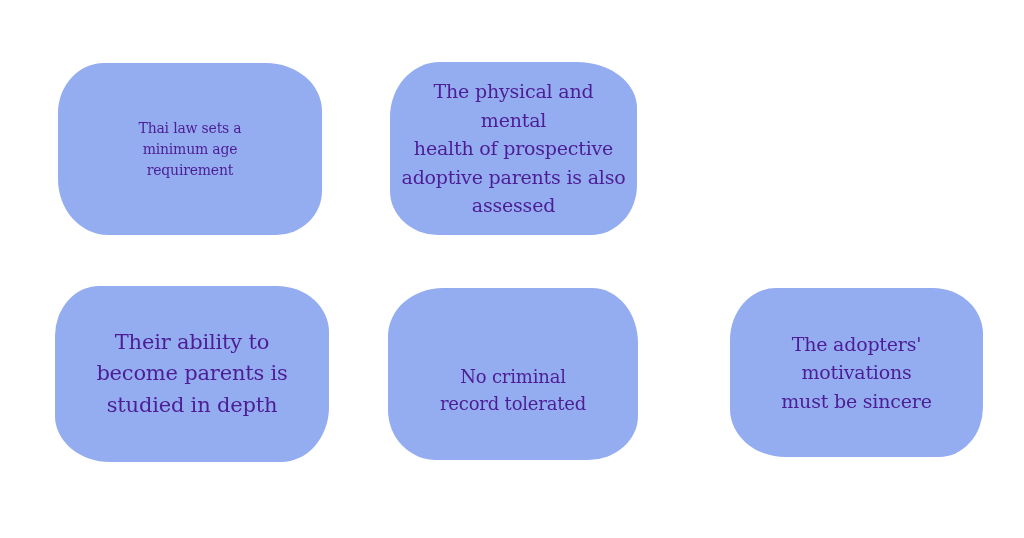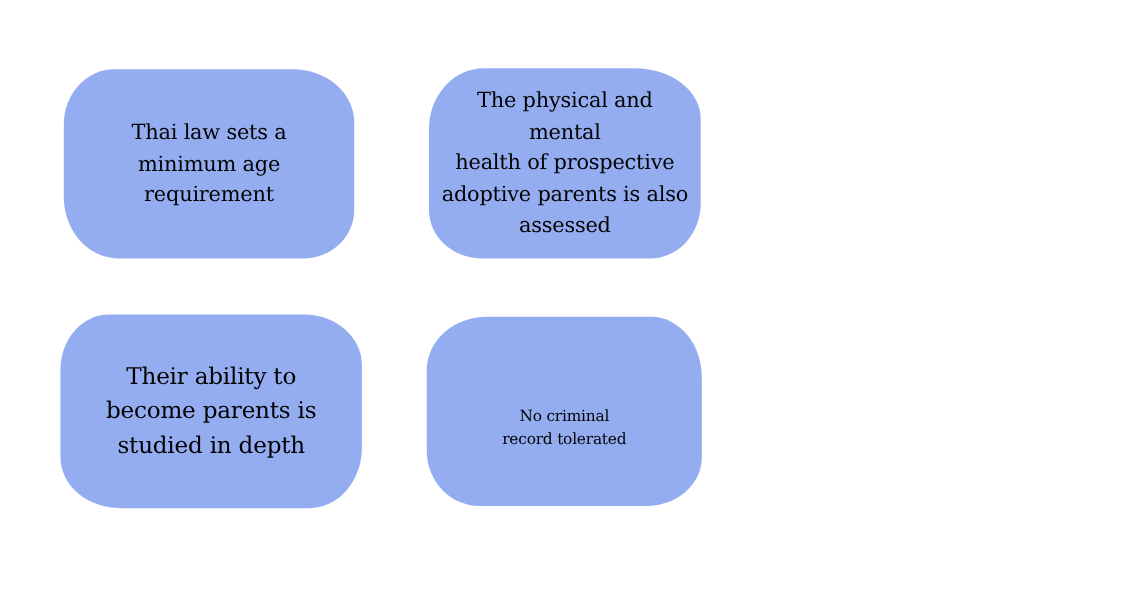--- a/index.html
+++ b/index.html
@@ -20,31 +20,31 @@
     background: #94adf0;
     display: flex;
     align-items: center;
     justify-content: center;
     box-sizing: border-box;
     padding: 8px 10px;
   }
   .card-text {
     width: 100%;
     text-align: center;
-    color: #000000;
+    color: #4c1d95;
     white-space: pre-line;
     line-height: 1.5;
     letter-spacing: -0.2px;
   }
   
   .card-1 {
     left: 58px; top: 63px; width: 264px; height: 172px;
     border-radius: 46px 56px 46px 50px / 50px 48px 44px 56px;
   }
-  .card-1 .card-text { font-size: 19px; }
+  .card-1 .card-text { font-size: 14px; }
 
   .card-2 {
     left: 390px; top: 62px; width: 247px; height: 173px;
     border-radius: 50px 60px 46px 48px / 55px 46px 50px 44px;
   }
   .card-2 .card-text { font-size: 19px; }
 
   .card-3 {
     left: 727px; top: 63px; width: 260px; height: 167px;
     border-radius: 48px 44px 55px 46px / 46px 52px 48px 50px;
@@ -55,21 +55,21 @@
   .card-4 {
     left: 55px; top: 286px; width: 274px; height: 176px;
     border-radius: 44px 52px 48px 55px / 50px 46px 55px 46px;
   }
   .card-4 .card-text { font-size: 21px; }
 
   .card-5 {
     left: 388px; top: 288px; width: 250px; height: 172px;
     border-radius: 55px 46px 50px 48px / 48px 55px 44px 50px;
   }
-  .card-5 .card-text { font-size: 14px; margin-top: 31px; }
+  .card-5 .card-text { font-size: 18px; margin-top: 31px; }
 
   .card-6 {
     left: 730px; top: 288px; width: 253px; height: 169px;
     border-radius: 46px 50px 44px 55px / 52px 46px 50px 48px;
   }
   .card-6 .card-text { font-size: 19px; }
 </style>
 </head>
 <body>
 
@@ -93,14 +93,18 @@
     <div class="card-text">Their ability to
 become parents is
 studied in depth</div>
   </div>
 
   <div class="card card-5">
     <div class="card-text">No criminal
 record tolerated</div>
   </div>
 
+  <div class="card card-6">
+    <div class="card-text">The adopters' motivations
+must be sincere</div>
+  </div>
 
 </div>
 
 </body></html>

